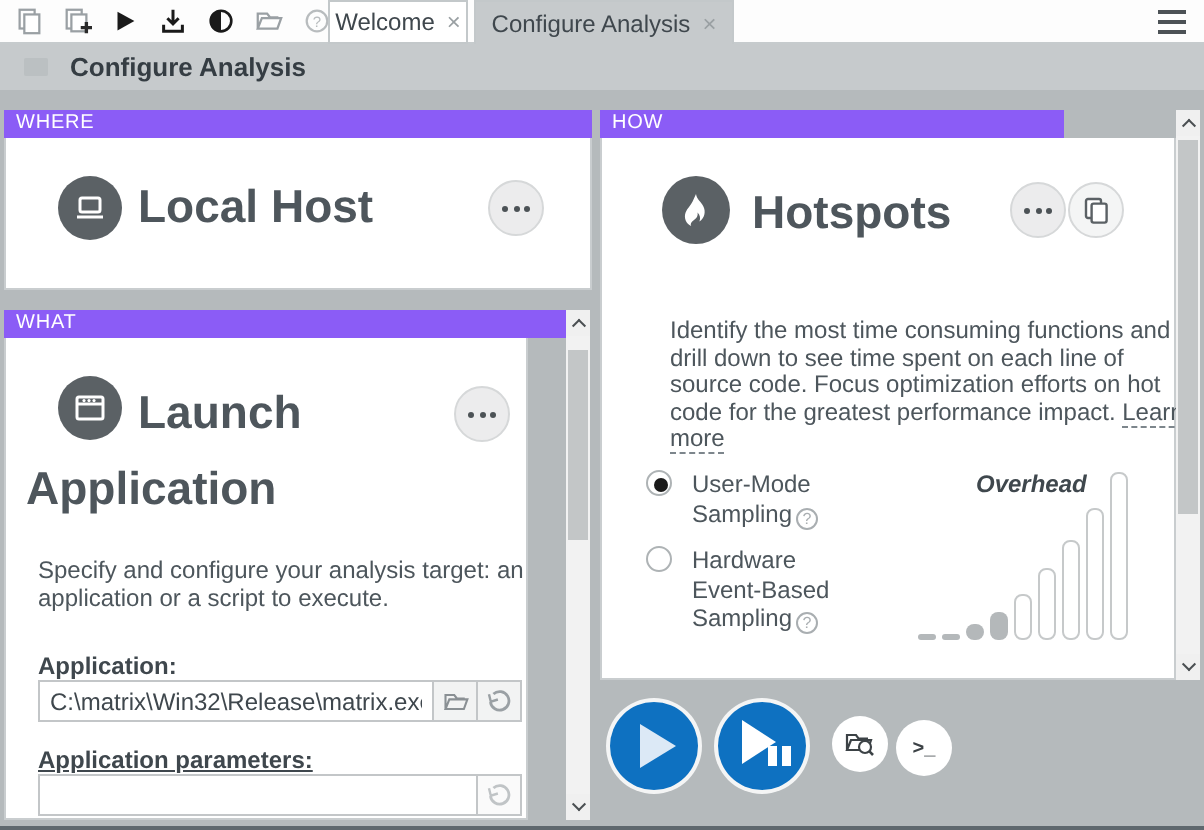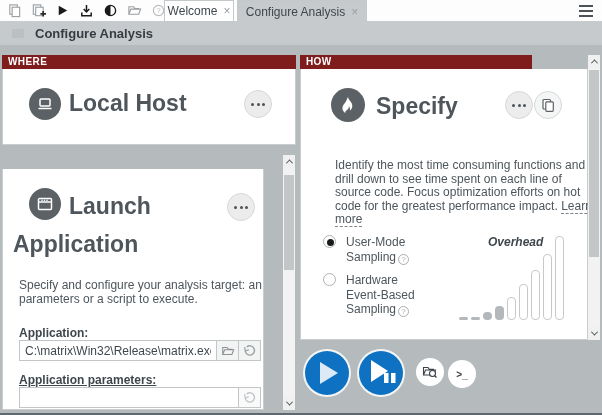--- a/index.html
+++ b/index.html
@@ -25,22 +25,22 @@
   .hamburger i { display:block; height:1.6px; background:#4c5256; }
   
   .heading-bar { position:absolute; top:22px; left:0; right:0; height:23px; background:#c6cacc; }
   .heading-bar .faint-icon { position:absolute; left:12px; top:7px; width:12px; height:9px;
                background:#aeb3b5; opacity:.45; border-radius:1px; }
   .heading-bar .title { position:absolute; left:35px; top:0; line-height:23px;
                font-size:13px; font-weight:bold; color:#353d43; }
   
   .content { position:absolute; top:45px; left:0; right:0; bottom:0; }
   .window .bottom-edge { position:absolute; left:0; right:0; bottom:0; height:2px; background:#5f686e; }
-  .sec-header { position:absolute; height:14px; background:#7f1d1d; color:#fff;
-                font-size:10px; font-weight:bold; letter-spacing:.4px;
+  .sec-header { position:absolute; height:14px; background:#8b5cf6; color:#fff;
+                font-size:10px; font-weight:normal; letter-spacing:.4px;
                 line-height:14px; padding-left:6px; }
   .panel { position:absolute; background:#fff; border:1px solid #c9cdcf; border-top:none; }
   .big-icon { position:absolute; border-radius:50%; background:#5b6165;
               display:flex; align-items:center; justify-content:center; }
   .big-title { position:absolute; font-size:23px; font-weight:bold; color:#4e565c; }
   .dots-btn { position:absolute; width:28px; height:28px; border-radius:50%;
               background:#ececed; border:1px solid #d6d8d9;
               display:flex; align-items:center; justify-content:center; gap:2.5px; }
   .dots-btn i { width:3px; height:3px; border-radius:50%; background:#4c5256; }
   .round-btn { position:absolute; width:28px; height:28px; border-radius:50%;
@@ -165,38 +165,39 @@
           </svg>
       </span>
       <span class="big-title" style="left:66px; top:21px;">Local Host</span>
       <span class="dots-btn" style="left:241px; top:21px;">
           <i></i>
           <i></i>
           <i></i>
         </span>
     </div>
 
+    <div class="sec-header" style="left:2px; top:110px; width:281px;">WHAT</div>
     <div class="panel" style="left:2px; top:124px; width:262px; height:241px;">
       <span class="big-icon" style="left:26px; top:19px; width:32px; height:32px;">
         <svg width="20" height="20" viewBox="0 0 20 20">
             <rect x="3.5" y="4.5" width="13" height="11" rx="1" fill="none" stroke="#fff" stroke-width="1.5"></rect>
             <path d="M3.5 8 h13" stroke="#fff" stroke-width="1.5"></path>
             <circle cx="7" cy="6.3" r=".8" fill="#fff"></circle>
             <circle cx="9.5" cy="6.3" r=".8" fill="#fff"></circle>
             <circle cx="12" cy="6.3" r=".8" fill="#fff"></circle>
           </svg>
       </span>
       <div class="big-title" style="left:10px; top:18px; width:216px; line-height:38px; text-indent:56px;">Launch Application</div>
       <span class="dots-btn" style="left:224px; top:24px;">
           <i></i>
           <i></i>
           <i></i>
         </span>
 
-      <div class="desc" style="left:16px; top:110px; width:252px;">Specify and configure your analysis target: an parameters or a script to execute.</div>
+      <div class="desc" style="left:16px; top:110px; width:252px;">Specify and configure your analysis target: an application or a script to execute.</div>
 
       <div class="field-label" style="left:16px; top:157px;">Application:</div>
       <div class="input-row" style="left:16px; top:171px; width:242px;">
         <input type="text" value="C:\matrix\Win32\Release\matrix.exe" style="">
         <span class="io-btn">
           <svg width="14" height="14" viewBox="0 0 16 16">
               <path d="M2 12 V4 h5 l1.5 2 H13 M2 12 l2.2-5.5 H14.5 L12.5 12 Z" fill="none" stroke="#8a9094" stroke-width="1.2"></path>
             </svg>
         </span>
         <span class="io-btn">
@@ -229,21 +230,21 @@
         </span>
     </div>
 
     <div class="sec-header" style="left:300px; top:10px; width:232px;">HOW</div>
     <div class="panel" style="left:300px; top:24px; width:288px; height:271px;">
       <span class="big-icon" style="left:30px; top:19px; width:34px; height:34px;">
         <svg width="20" height="20" viewBox="0 0 20 20">
             <path d="M10 2 C10.3 4.5 12.6 6 13.7 8.2 C15 10.8 14.3 14 11.7 15.8 C12.4 14.2 12 12.4 10.8 11.3 C11.1 12.9 10.3 14.3 9 15 C7.6 15.9 7 17 7.6 18 C5 16.8 3.8 13.9 4.8 11.2 C5.6 9.1 7.4 7.7 8.3 5.7 C8.9 4.4 9.4 3.3 10 2 Z" fill="#fff"></path>
           </svg>
       </span>
-      <span class="big-title" style="left:75px; top:24px;">Specify</span>
+      <span class="big-title" style="left:75px; top:24px;">Hotspots</span>
       <span class="dots-btn" style="left:204px; top:22px;">
           <i></i>
           <i></i>
           <i></i>
         </span>
       <span class="round-btn" style="left:233px; top:22px;">
         <svg width="14" height="14" viewBox="0 0 14 14">
             <rect x="2" y="1.5" width="7.5" height="9.5" rx="1" fill="#fff" stroke="#5b6165" stroke-width="1.2"></rect>
             <rect x="4.8" y="3.8" width="7.5" height="9.5" rx="1" fill="#fff" stroke="#5b6165" stroke-width="1.2"></rect>
           </svg>

